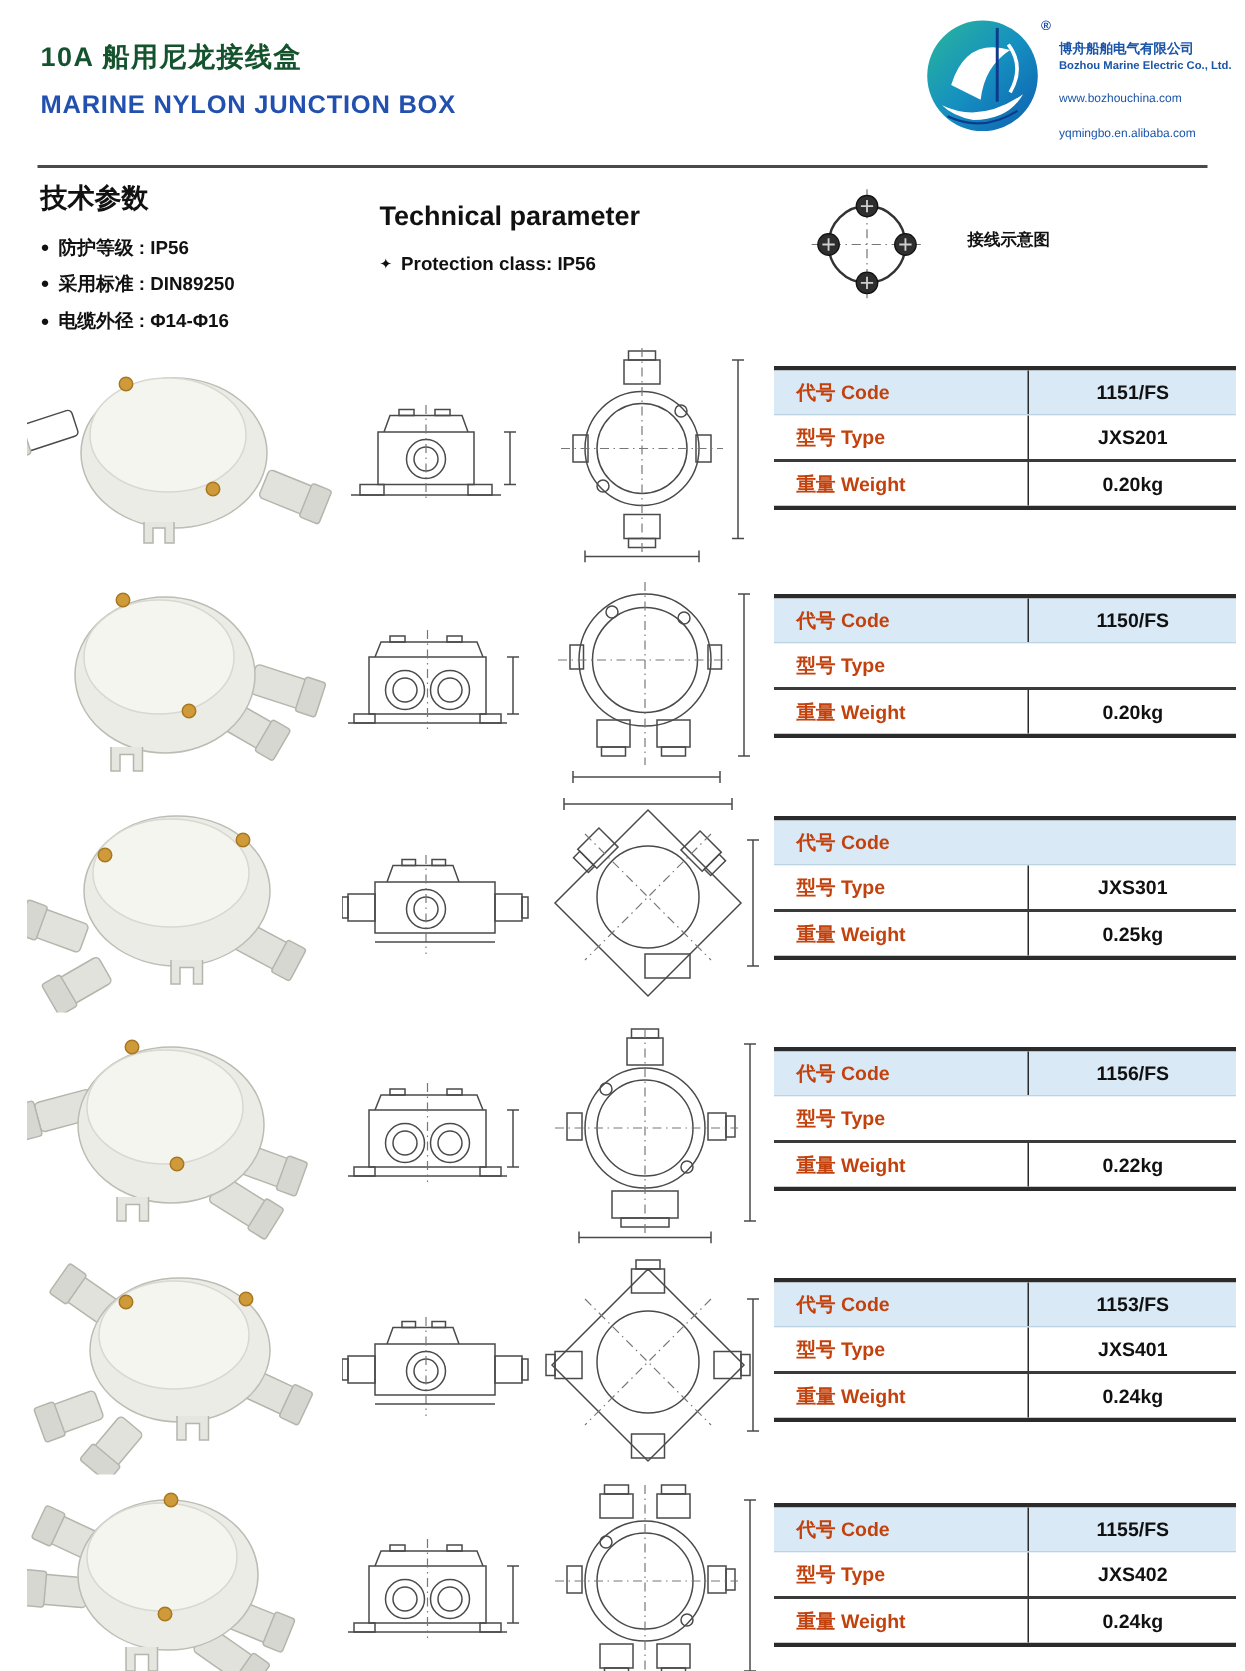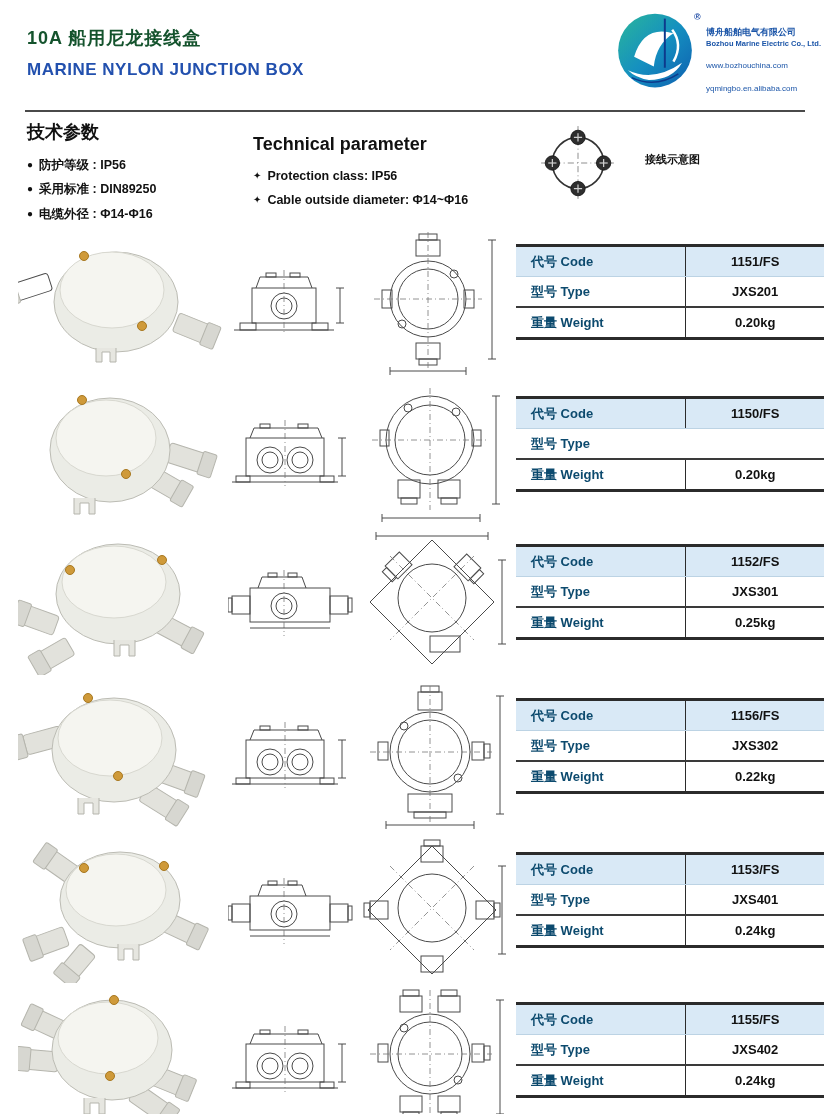--- a/index.html
+++ b/index.html
@@ -33,21 +33,21 @@
   .ln{stroke:#4a4a4a;stroke-width:1;fill:none;}
   .lnb{stroke:#4a4a4a;stroke-width:1;fill:#fff;}
   .dash{stroke:#777;stroke-width:.8;fill:none;stroke-dasharray:6 3 1 3;}
   
   .spec-table{position:absolute;left:516px;top:16px;width:308px;
       border-top:3px solid #2b2b2b;border-bottom:3px solid #2b2b2b;}
   .tr{display:flex;height:29px;align-items:center;}
   .tr-code{background:#d9e9f6;border-bottom:1px solid #bcd3e4;}
   .tr-type{background:#fff;border-bottom:2px solid #3a3a3a;}
   .tr-weight{background:#fff;}
-  .td-label{flex:0 0 55%;padding-left:15px;font-size:13px;font-weight:bold;color:#0c4a6e;box-sizing:border-box;}
+  .td-label{flex:0 0 55%;padding-left:15px;font-size:13px;font-weight:bold;color:#c2410c;box-sizing:border-box;}
   .td-value{flex:1;text-align:center;font-size:13px;font-weight:bold;color:#111;
       border-left:1.5px solid #2b2b2b;height:100%;display:flex;align-items:center;justify-content:center;box-sizing:border-box;}
 </style>
 </head>
 <body>
 
 <div class="page">
 
   <div class="title-cn">10A 船用尼龙接线盒</div>
   <div class="title-en">MARINE NYLON JUNCTION BOX</div>
@@ -85,21 +85,20 @@
       <li><span class="blt">●</span><span>防护等级 : IP56</span></li>
       <li><span class="blt">●</span><span>采用标准 : DIN89250</span></li>
       <li><span class="blt">●</span><span>电缆外径 : Φ14-Φ16</span></li>
     </ul>
   </div>
 
   <div class="spec-block en-block">
     <h3>Technical parameter</h3>
     <ul>
       <li><span class="blt">✦</span><span>Protection class: IP56</span></li>
-      <li><span class="blt">✦</span><span>Cable outside diameter: Φ14~Φ16</span></li>
     </ul>
   </div>
 
   <div class="wiring">
     <svg viewBox="0 0 80 80" width="82" height="82">
       <line x1="4" y1="40" x2="76" y2="40" class="dash"></line>
       <line x1="40" y1="4" x2="40" y2="76" class="dash"></line>
       <circle cx="40" cy="40" r="25" stroke="#333" stroke-width="1.6" fill="none"></circle>
       <g fill="#2e2e2e" stroke="#111" stroke-width=".8">
         <circle cx="40" cy="15" r="7"></circle>
@@ -327,21 +326,20 @@
           <line x1="16" y1="2" x2="16" y2="10" class="ln"></line>
           <line x1="128" y1="2" x2="128" y2="10" class="ln"></line>
         <line x1="142" y1="30" x2="142" y2="114" class="ln"></line>
           <line x1="138" y1="30" x2="146" y2="30" class="ln"></line>
           <line x1="138" y1="114" x2="146" y2="114" class="ln"></line>
       </svg>
     </div>
     <div class="spec-table">
       <div class="tr tr-code">
           <div class="td-label">代号 Code</div>
-          <div class="td-value">1152/FS</div>
         </div>
       <div class="tr tr-type">
           <div class="td-label">型号 Type</div>
           <div class="td-value">JXS301</div>
         </div>
       <div class="tr tr-weight">
           <div class="td-label">重量 Weight</div>
           <div class="td-value">0.25kg</div>
         </div>
     </div>
@@ -411,21 +409,20 @@
           <line x1="114" y1="137" x2="114" y2="145" class="ln"></line>
       </svg>
     </div>
     <div class="spec-table">
       <div class="tr tr-code">
           <div class="td-label">代号 Code</div>
           <div class="td-value">1156/FS</div>
         </div>
       <div class="tr tr-type">
           <div class="td-label">型号 Type</div>
-          <div class="td-value">JXS302</div>
         </div>
       <div class="tr tr-weight">
           <div class="td-label">重量 Weight</div>
           <div class="td-value">0.22kg</div>
         </div>
     </div>
   </div>
 
   <div class="product-row" style="top:836px">
     <div class="photo">

